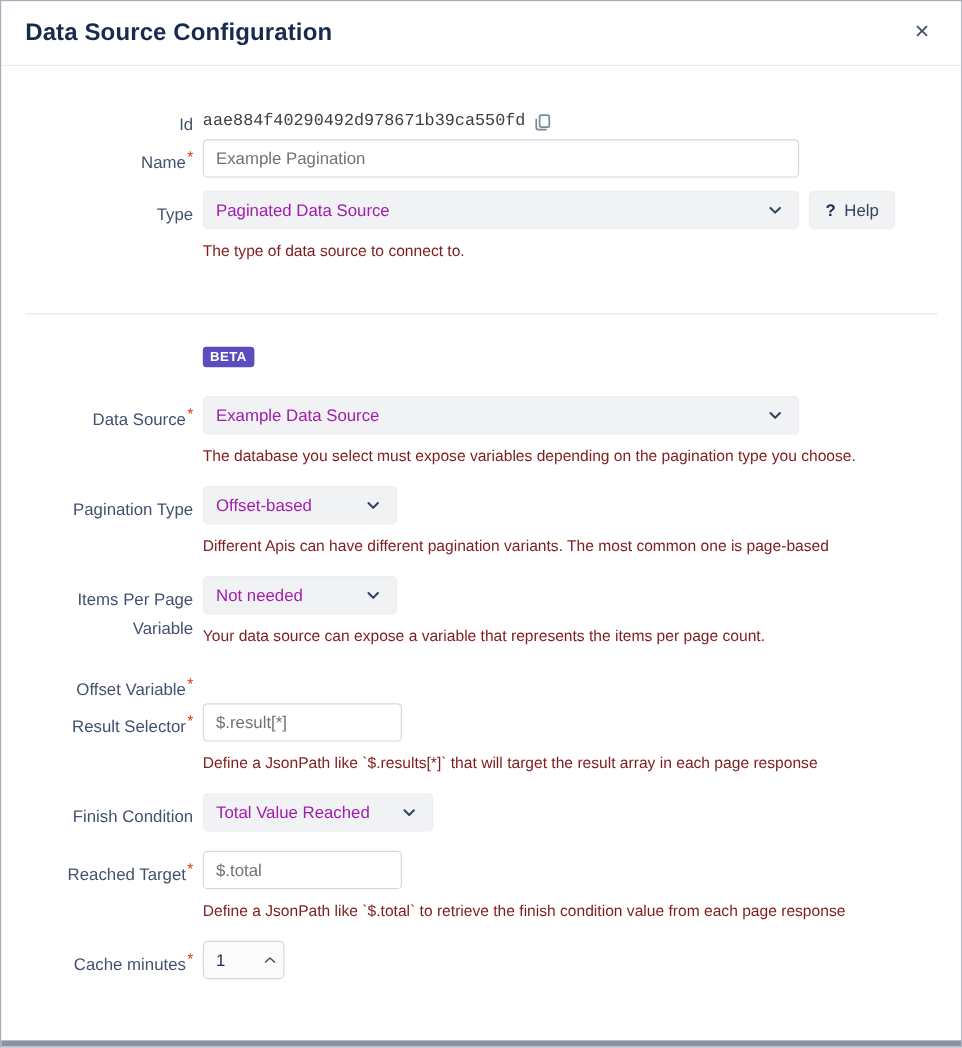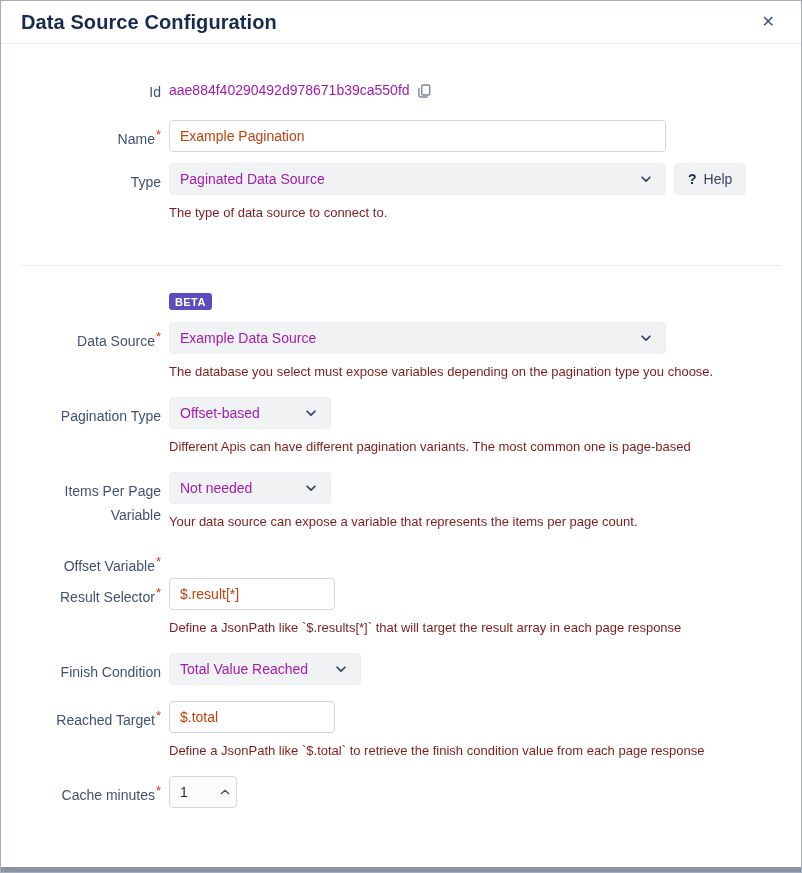--- a/index.html
+++ b/index.html
@@ -7,21 +7,21 @@
   body {
     font-family:"Liberation Sans","DejaVu Sans",sans-serif;
     background:#ffffff;
     color:#172B4D;
     border:1px solid #A5ADBA;
     position:relative;
     overflow:hidden;
   }
   
   .dlg-header {
-    height:43px;
+    height:54px;
     display:flex; align-items:center; justify-content:space-between;
     padding:0 22px 0 20px;
     border-bottom:1px solid #EBECF0;
   }
   .dlg-title { font-size:20px; font-weight:700; color:#172B4D; letter-spacing:.1px; }
   .close-btn {
     font-size:16px; color:#42526E; cursor:pointer; background:none; border:none;
     line-height:1; padding:4px;
   }
   
@@ -34,30 +34,30 @@
   }
   .lbl {
     text-align:right;
     font-size:14px;
     color:#42526E;
     padding-top:7px;
     line-height:1.75;
   }
   .lbl .req { color:#DE350B; font-size:13px; vertical-align:top; line-height:1.2; margin-left:1px; }
   .id-row .lbl { padding-top:0; }
-  .id-row { margin-bottom:15px; }
+  .id-row { }
   .id-value-wrap { display:flex; align-items:center; gap:7px; padding-top:1px; }
-  .id-value { font-size:14px; color:#a21caf; }
+  .id-value { font-size:14px; color:#404040;font-family:Liberation Mono, monospace; }
   .copy-icon { cursor:pointer; display:inline-flex; margin-top:2px; }
 
   
   .text-input {
     height:32px; width:497px;
     border:1px solid #D4D8DE; border-radius:4px;
-    background:#fff; color:#c2410c;
+    background:#fff; color:#737373;
     font-size:14px; font-family:inherit;
     padding:0 10px; outline:none;
   }
   .select {
     height:32px;
     background:#F1F2F4;
     border:1px solid #EDEEF1;
     border-radius:4px;
     display:flex; align-items:center; justify-content:space-between;
     padding:0 12px 0 10px;
@@ -88,21 +88,21 @@
   .gap-sm { height:11px; }
   .gap-md { height:16px; }
 
   .divider { height:1px; background:#E7E9EC; margin:27px 0 26px 0; }
 
   .beta-badge {
     display:inline-block;
     background:#5B4DBE; color:#fff;
     font-size:11px; font-weight:700; letter-spacing:.4px;
     padding:3px 6px 2px 6px; border-radius:3px;
-    margin-bottom:12px;
+    margin-bottom:24px;
   }
 
   .short-input { width:166px; }
   .num-box {
     width:68px; height:32px;
     border:1px solid #D4D8DE; border-radius:4px;
     background:#FBFBFC;
     display:flex; align-items:center; justify-content:space-between;
     padding:0 6px 0 10px;
   }

